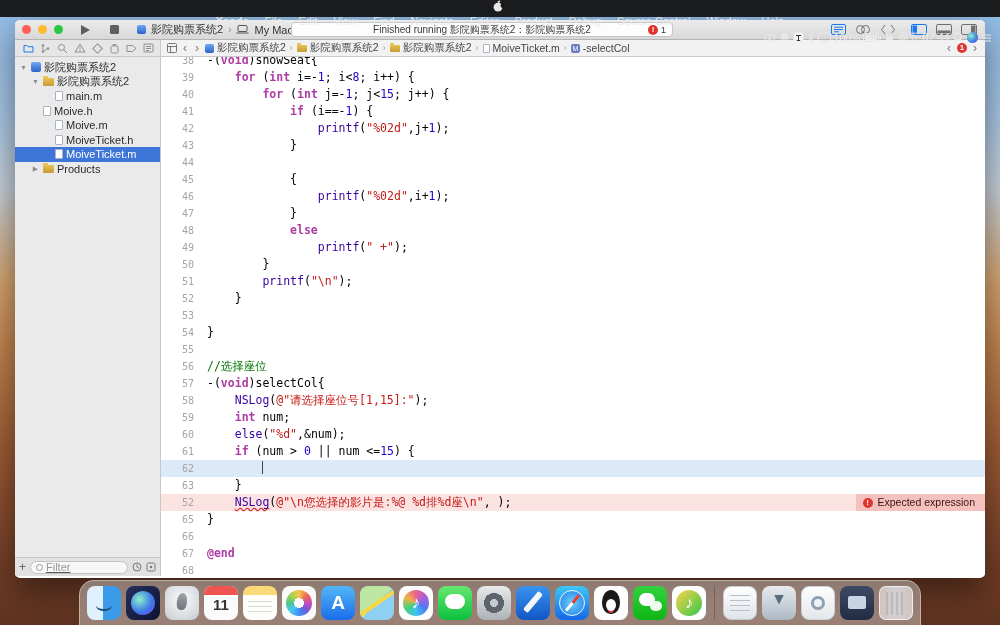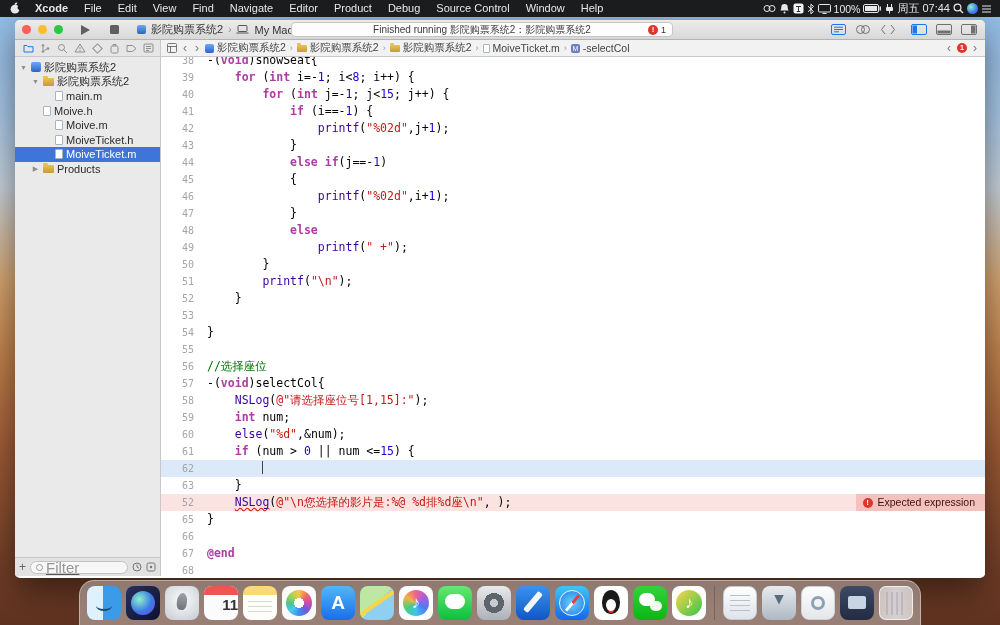--- a/index.html
+++ b/index.html
@@ -4,21 +4,21 @@
 <style>
   * { margin:0; padding:0; box-sizing:border-box; }
   html,body { width:1000px; height:625px; overflow:hidden; }
   body {
     position:relative;
     font-family:"Liberation Sans", sans-serif;
     background:linear-gradient(180deg,#8FBBE8 0%,#A9C8E8 18%,#C9D3DD 30%,#D8A671 45%,#C4854F 56%,#A05C36 72%,#7E462B 86%,#5E3220 100%);
   }
   
   .menubar { position:absolute; top:0; left:0; right:0; height:17px; background:rgba(22,22,22,.96);
-    display:flex; align-items:center; color:#E8E8E8; font-size:11px; z-index:40; padding:0 8px; }
+    display:flex; align-items:center; color:#E8E8E8; font-size:11px; z-index:40; padding:0 8px;flex-direction:column; }
   .menu-item { padding:0 8px; line-height:17px; cursor:default; }
   .menu-item.app-name { font-weight:bold; }
   .apple { padding:0 6px 0 2px; display:flex; align-items:center; }
   .mb-right { margin-left:auto; display:flex; align-items:center; gap:3px; }
   .mb-ic { display:flex; align-items:center; }
   .mb-text { font-size:10.5px; }
   .mb-clock { font-size:11px; }
   .siri-dot { width:11px; height:11px; border-radius:50%;
     background:radial-gradient(circle at 35% 35%, #8FF0C8, #3C7BE8 60%, #7A3CE8); display:inline-block; }
   
@@ -76,21 +76,21 @@
   .fic-folder { width:11px; height:8px; background:linear-gradient(#E8C252,#C79B35); border-radius:1px; position:relative; }
   .fic-folder::before { content:""; position:absolute; top:-2px; left:0; width:5px; height:2px;
     background:#E8C252; border-radius:1px 1px 0 0; }
   .fic-file { width:8px; height:10px; background:#FFF; border:1px solid #A9B4C2; border-radius:1px; }
   .filterbar { position:absolute; bottom:0; left:0; right:0; height:19px; background:#E2E2E2;
     border-top:1px solid #C6C6C6; display:flex; align-items:center; padding:0 4px; gap:4px; }
   .fb-plus { color:#666; font-size:12px; line-height:1; }
   .filter-field { flex:1; height:13px; background:#F7F7F7; border:1px solid #C2C2C2; border-radius:7px;
     display:flex; align-items:center; padding:0 5px; gap:3px; min-width:0; }
   .filter-field input { border:none; outline:none; background:transparent; width:100%;
-    font-size:15px; color:#555; font-family:"Liberation Sans",sans-serif;text-decoration:underline; }
+    font-size:11px; color:#555; font-family:"Liberation Sans",sans-serif;text-decoration:underline; }
   .filter-field input::placeholder { color:#979797; }
   .ff-dot { width:7px; height:7px; border:1px solid #9A9A9A; border-radius:50%; flex-shrink:0; }
   .fb-ic { color:#777; display:flex; }
   
   .editor { flex:1; position:relative; background:#FFF; overflow:hidden;
     font-family:"DejaVu Sans Mono","Liberation Mono",monospace; }
   #code-lines { margin-top:-5px; }
   .crow { display:flex; height:17px; line-height:17px; font-size:11.5px; position:relative; }
   .crow.current { background:#DCE9F8; }
   .crow.errline { background:#FBE3E2; }
@@ -118,21 +118,21 @@
   .ic-finder::after { content:""; position:absolute; left:9px; right:9px; bottom:9px; height:9px;
     border-bottom:2px solid #1B4F72; border-radius:0 0 50% 50%; }
   .ic-siri { background:linear-gradient(135deg,#26305E,#0D1230); }
   .ic-siri::after { content:""; position:absolute; inset:5px; border-radius:50%;
     background:radial-gradient(circle at 35% 35%,#8FF0C8,#3C7BE8 55%,#7A3CE8); }
   .ic-launchpad { background:radial-gradient(circle at 50% 40%,#FAFBFC,#C6CBD1); }
   .ic-launchpad::after { content:""; position:absolute; left:12px; top:7px; width:10px; height:17px;
     background:linear-gradient(#9DA3A8,#6F757B); border-radius:50% 50% 40% 40%; transform:rotate(8deg); }
   .ic-calendar { background:#FBFBFB; }
   .ic-calendar::before { content:""; position:absolute; top:0; left:0; right:0; height:9px; background:#F05451; }
-  .cal-day { position:absolute; top:11px; left:0; right:0; text-align:right; font-size:15px;
+  .cal-day { position:absolute; top:11px; left:0; right:0; text-align:center; font-size:15px;
     font-weight:bold; color:#333; line-height:1; }
   .ic-notes { background:linear-gradient(180deg,#FBD978 0 9px,#FDFDF9 9px); }
   .ic-notes::after { content:""; position:absolute; left:5px; right:5px; top:15px; height:12px;
     background:repeating-linear-gradient(180deg,#D8D8D2 0 1px,transparent 1px 5px); }
   .ic-photos { background:#FAFAFA; }
   .ic-photos::after { content:""; position:absolute; inset:4px; border-radius:50%;
     background:radial-gradient(circle,#FFF 27%,transparent 28%),
       conic-gradient(#F7C648,#ED6A5E,#C94BB8,#6F5BD8,#3E8EF0,#49C7F2,#52C48A,#A6D352,#F7C648); }
   .ic-appstore { background:linear-gradient(180deg,#52B7F6,#1A6DEB); }
   .ic-appstore::after { content:"A"; position:absolute; inset:0; color:#FFF; font-size:19px;
@@ -524,21 +524,20 @@
           <div class="crow">
             <span class="gut">42</span>
             <span class="ct"><span class="tok-p">                </span><span class="tok-f">printf</span><span class="tok-p">(</span><span class="tok-s">"%02d"</span><span class="tok-p">,j+</span><span class="tok-n">1</span><span class="tok-p">);</span></span>
           </div>
           <div class="crow">
             <span class="gut">43</span>
             <span class="ct"><span class="tok-p">            }</span></span>
           </div>
           <div class="crow">
             <span class="gut">44</span>
-            <span class="ct"><span class="tok-p">            </span><span class="tok-k">else</span><span class="tok-p"> </span><span class="tok-k">if</span><span class="tok-p">(j==-</span><span class="tok-n">1</span><span class="tok-p">)</span></span>
           </div>
           <div class="crow">
             <span class="gut">45</span>
             <span class="ct"><span class="tok-p">            {</span></span>
           </div>
           <div class="crow">
             <span class="gut">46</span>
             <span class="ct"><span class="tok-p">                </span><span class="tok-f">printf</span><span class="tok-p">(</span><span class="tok-s">"%02d"</span><span class="tok-p">,i+</span><span class="tok-n">1</span><span class="tok-p">);</span></span>
           </div>
           <div class="crow">

